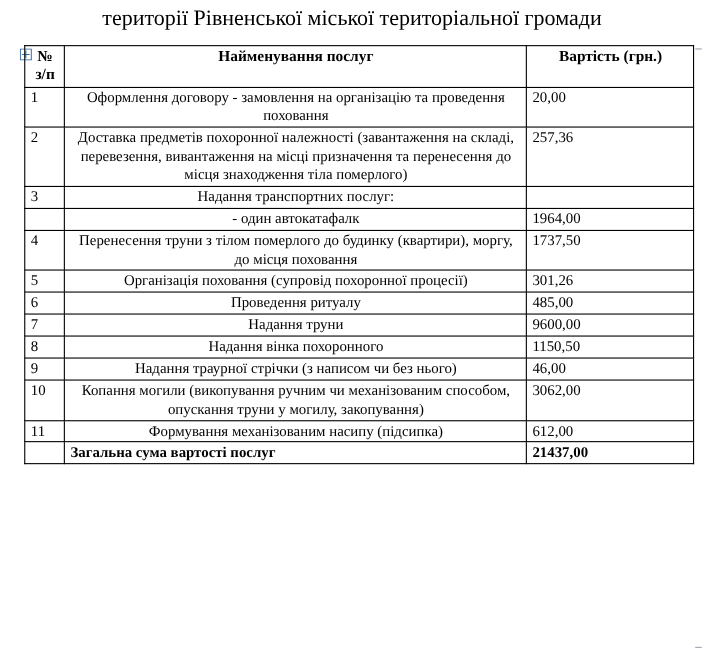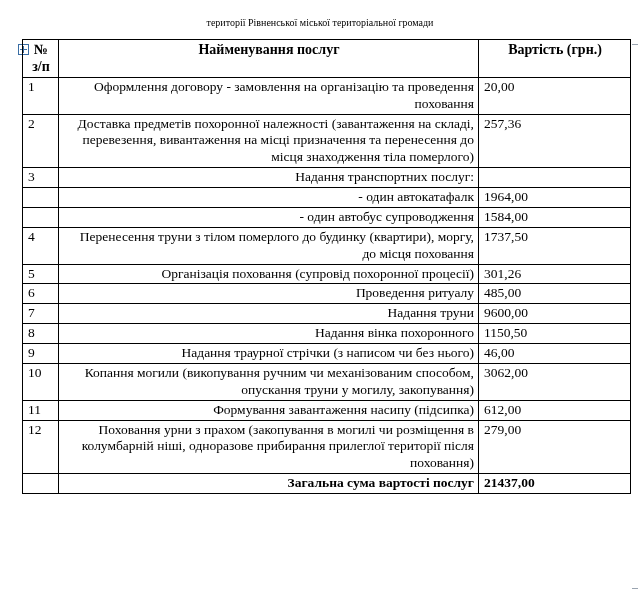--- a/index.html
+++ b/index.html
@@ -16,23 +16,23 @@
     overflow: hidden;
   }
   .page {
     width: 640px;
     height: 593px;
     position: relative;
     box-sizing: border-box;
   }
   .heading {
     text-align: center;
-    font-size: 10px;
+    font-size: 20px;
     line-height: 1.38;
-    padding-top: 16px;
+    padding-top: 4px;
   }
   .heading div {
     white-space: nowrap;
   }
   .table-wrap {
     margin-top: 9px;
     padding-left: 22px;
     padding-right: 10px;
     position: relative;
   }
@@ -63,27 +63,27 @@
   .hdr-num {
     line-height: 1.1;
   }
   td.num {
     text-align: left;
     padding-left: 6px;
   }
   td.price {
   }
   td.name {
-    text-align: right;
+    text-align: center;
   }
   tr.total td {
     font-weight: bold;
   }
   tr.total td.name {
-    text-align: right;
+    text-align: left;
   }
   tr.total td.price {
   }
   .indent {
     padding-left: 14px;
   }
   .spell {
     text-decoration-style: dotted;
     text-decoration-color: #c00000;
     text-underline-offset: 2px;
@@ -166,25 +166,20 @@
           <td class="price"></td>
         </tr>
         <tr>
           <td class="num"></td>
           <td class="name indent">
             <span> - один </span><span class="spell">автокатафалк</span>
           </td>
           <td class="price">1964,00</td>
         </tr>
         <tr>
-          <td class="num"></td>
-          <td class="name indent"> - один автобус супроводження</td>
-          <td class="price">1584,00</td>
-        </tr>
-        <tr>
           <td class="num">4</td>
           <td class="name">Перенесення труни з тілом померлого до будинку (квартири), моргу, до місця поховання</td>
           <td class="price">1737,50</td>
         </tr>
         <tr>
           <td class="num">5</td>
           <td class="name">Організація поховання (супровід похоронної процесії)</td>
           <td class="price">301,26</td>
         </tr>
         <tr>
@@ -207,29 +202,22 @@
           <td class="name">Надання траурної стрічки (з написом чи без нього)</td>
           <td class="price">46,00</td>
         </tr>
         <tr>
           <td class="num">10</td>
           <td class="name">Копання могили (викопування ручним чи механізованим способом, опускання труни у могилу, закопування)</td>
           <td class="price">3062,00</td>
         </tr>
         <tr>
           <td class="num">11</td>
-          <td class="name">Формування завантаження насипу (підсипка)</td>
+          <td class="name">Формування механізованим насипу (підсипка)</td>
           <td class="price">612,00</td>
-        </tr>
-        <tr>
-          <td class="num">12</td>
-          <td class="name">
-            <span>Поховання урни з прахом (закопування в могилі чи розміщення в </span><span class="spell">колумбарній</span><span> ніші, одноразове прибирання прилеглої території після поховання)</span>
-          </td>
-          <td class="price">279,00</td>
         </tr>
         <tr class="total">
           <td class="num"></td>
           <td class="name">Загальна сума вартості послуг</td>
           <td class="price">21437,00</td>
         </tr>
       </tbody>
     </table>
   </div>
 

